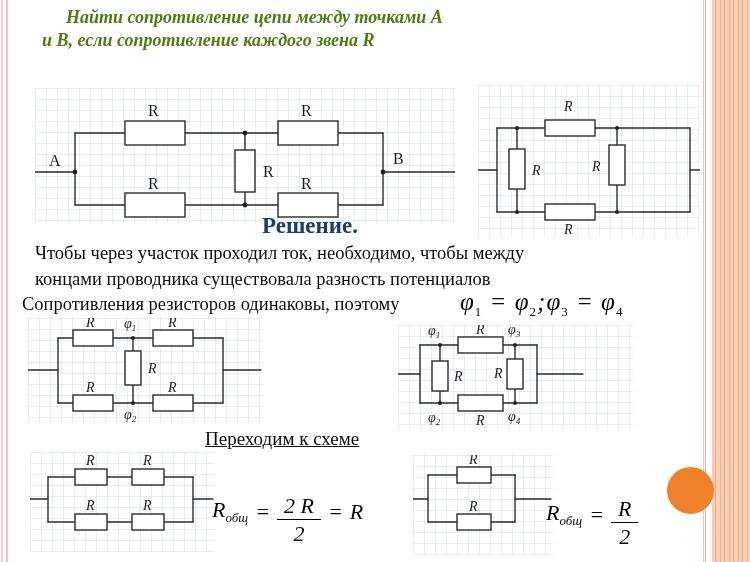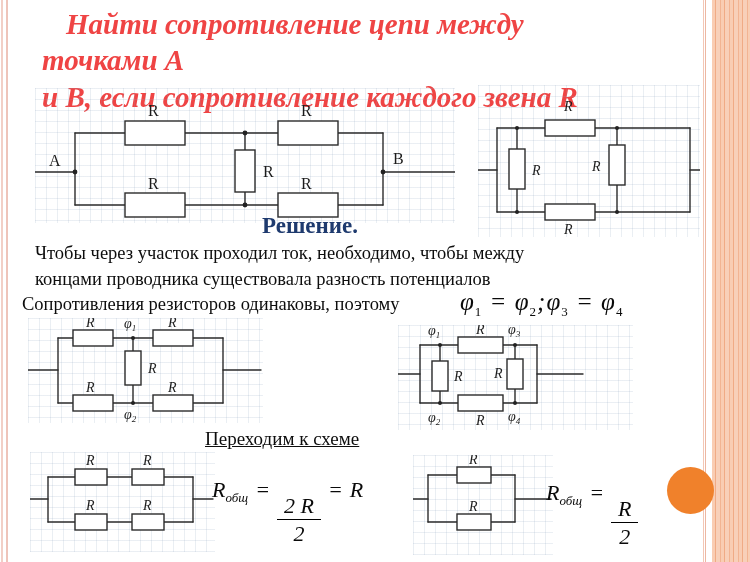--- a/index.html
+++ b/index.html
@@ -15,21 +15,21 @@
   .edge-right-line {
     position:absolute; right:44px; top:0; bottom:0; width:3px;
     background:linear-gradient(90deg,#f3c7b5 0 1px,#ffffff 1px 2px,#edb7a2 2px 3px);
   }
   .edge-right-band {
     position:absolute; right:0; top:0; bottom:0; width:38px;
     background:repeating-linear-gradient(90deg,#f9cdb3 0 3px,#f0ab85 3px 4px,#f8d0b9 4px 8px,#f2b492 8px 9px);
   }
   .title {
     position:absolute; left:42px; top:6px; width:560px;
-    font-size:29px; line-height:1.25; font-weight:bold; font-style:italic; color:#ef4444;
+    font-size:18px; line-height:1.25; font-weight:bold; font-style:italic; color:#4d7c0f;
   }
   .title .l1 { text-indent:24px; }
   .graph {
     position:absolute;
     background-image:
       linear-gradient(rgba(140,165,190,0.18) 1px, transparent 1px),
       linear-gradient(90deg, rgba(140,165,190,0.18) 1px, transparent 1px);
     background-size:11px 11px;
   }
   svg { display:block; }
@@ -46,21 +46,21 @@
     font-size:23px; font-weight:bold; color:#1e3a6e;
   }
   .body-text { position:absolute; left:35px; top:240px; width:570px; font-size:18.5px; line-height:1.42; color:#0d0d0d; }
   .body-line3 { position:absolute; left:22px; top:294px; font-size:18.5px; color:#0d0d0d; }
   .phi-formula {
     position:absolute; left:460px; top:288px; font-size:25px; font-style:italic; color:#0a0a0a;
     letter-spacing:1px;
   }
   .phi-formula sub { font-size:13px; font-style:normal; }
   .transition { position:absolute; left:205px; top:428px; font-size:19px; color:#0d0d0d;text-decoration:underline; }
-  .formula { position:absolute; font-size:22px; font-style:italic; color:#0a0a0a; display:flex; align-items:flex-start; gap:7px; }
+  .formula { position:absolute; font-size:22px; font-style:italic; color:#0a0a0a; display:flex; align-items:center; gap:7px; }
   .formula sub { font-size:13px; }
   .frac { display:inline-block; text-align:center; vertical-align:middle; line-height:1.15; }
   .frac .num { display:block; border-bottom:1.6px solid #000; padding:0 7px 1px;margin-top:16px; }
   .frac .den { display:block; padding-top:1px; }
   .formula-left  { left:212px; top:477px; }
   .formula-right { left:546px; top:480px; }
   .orange-circle {
     position:absolute; left:667px; top:467px; width:47px; height:47px;
     border-radius:50%; background:#f0812b;
   }

